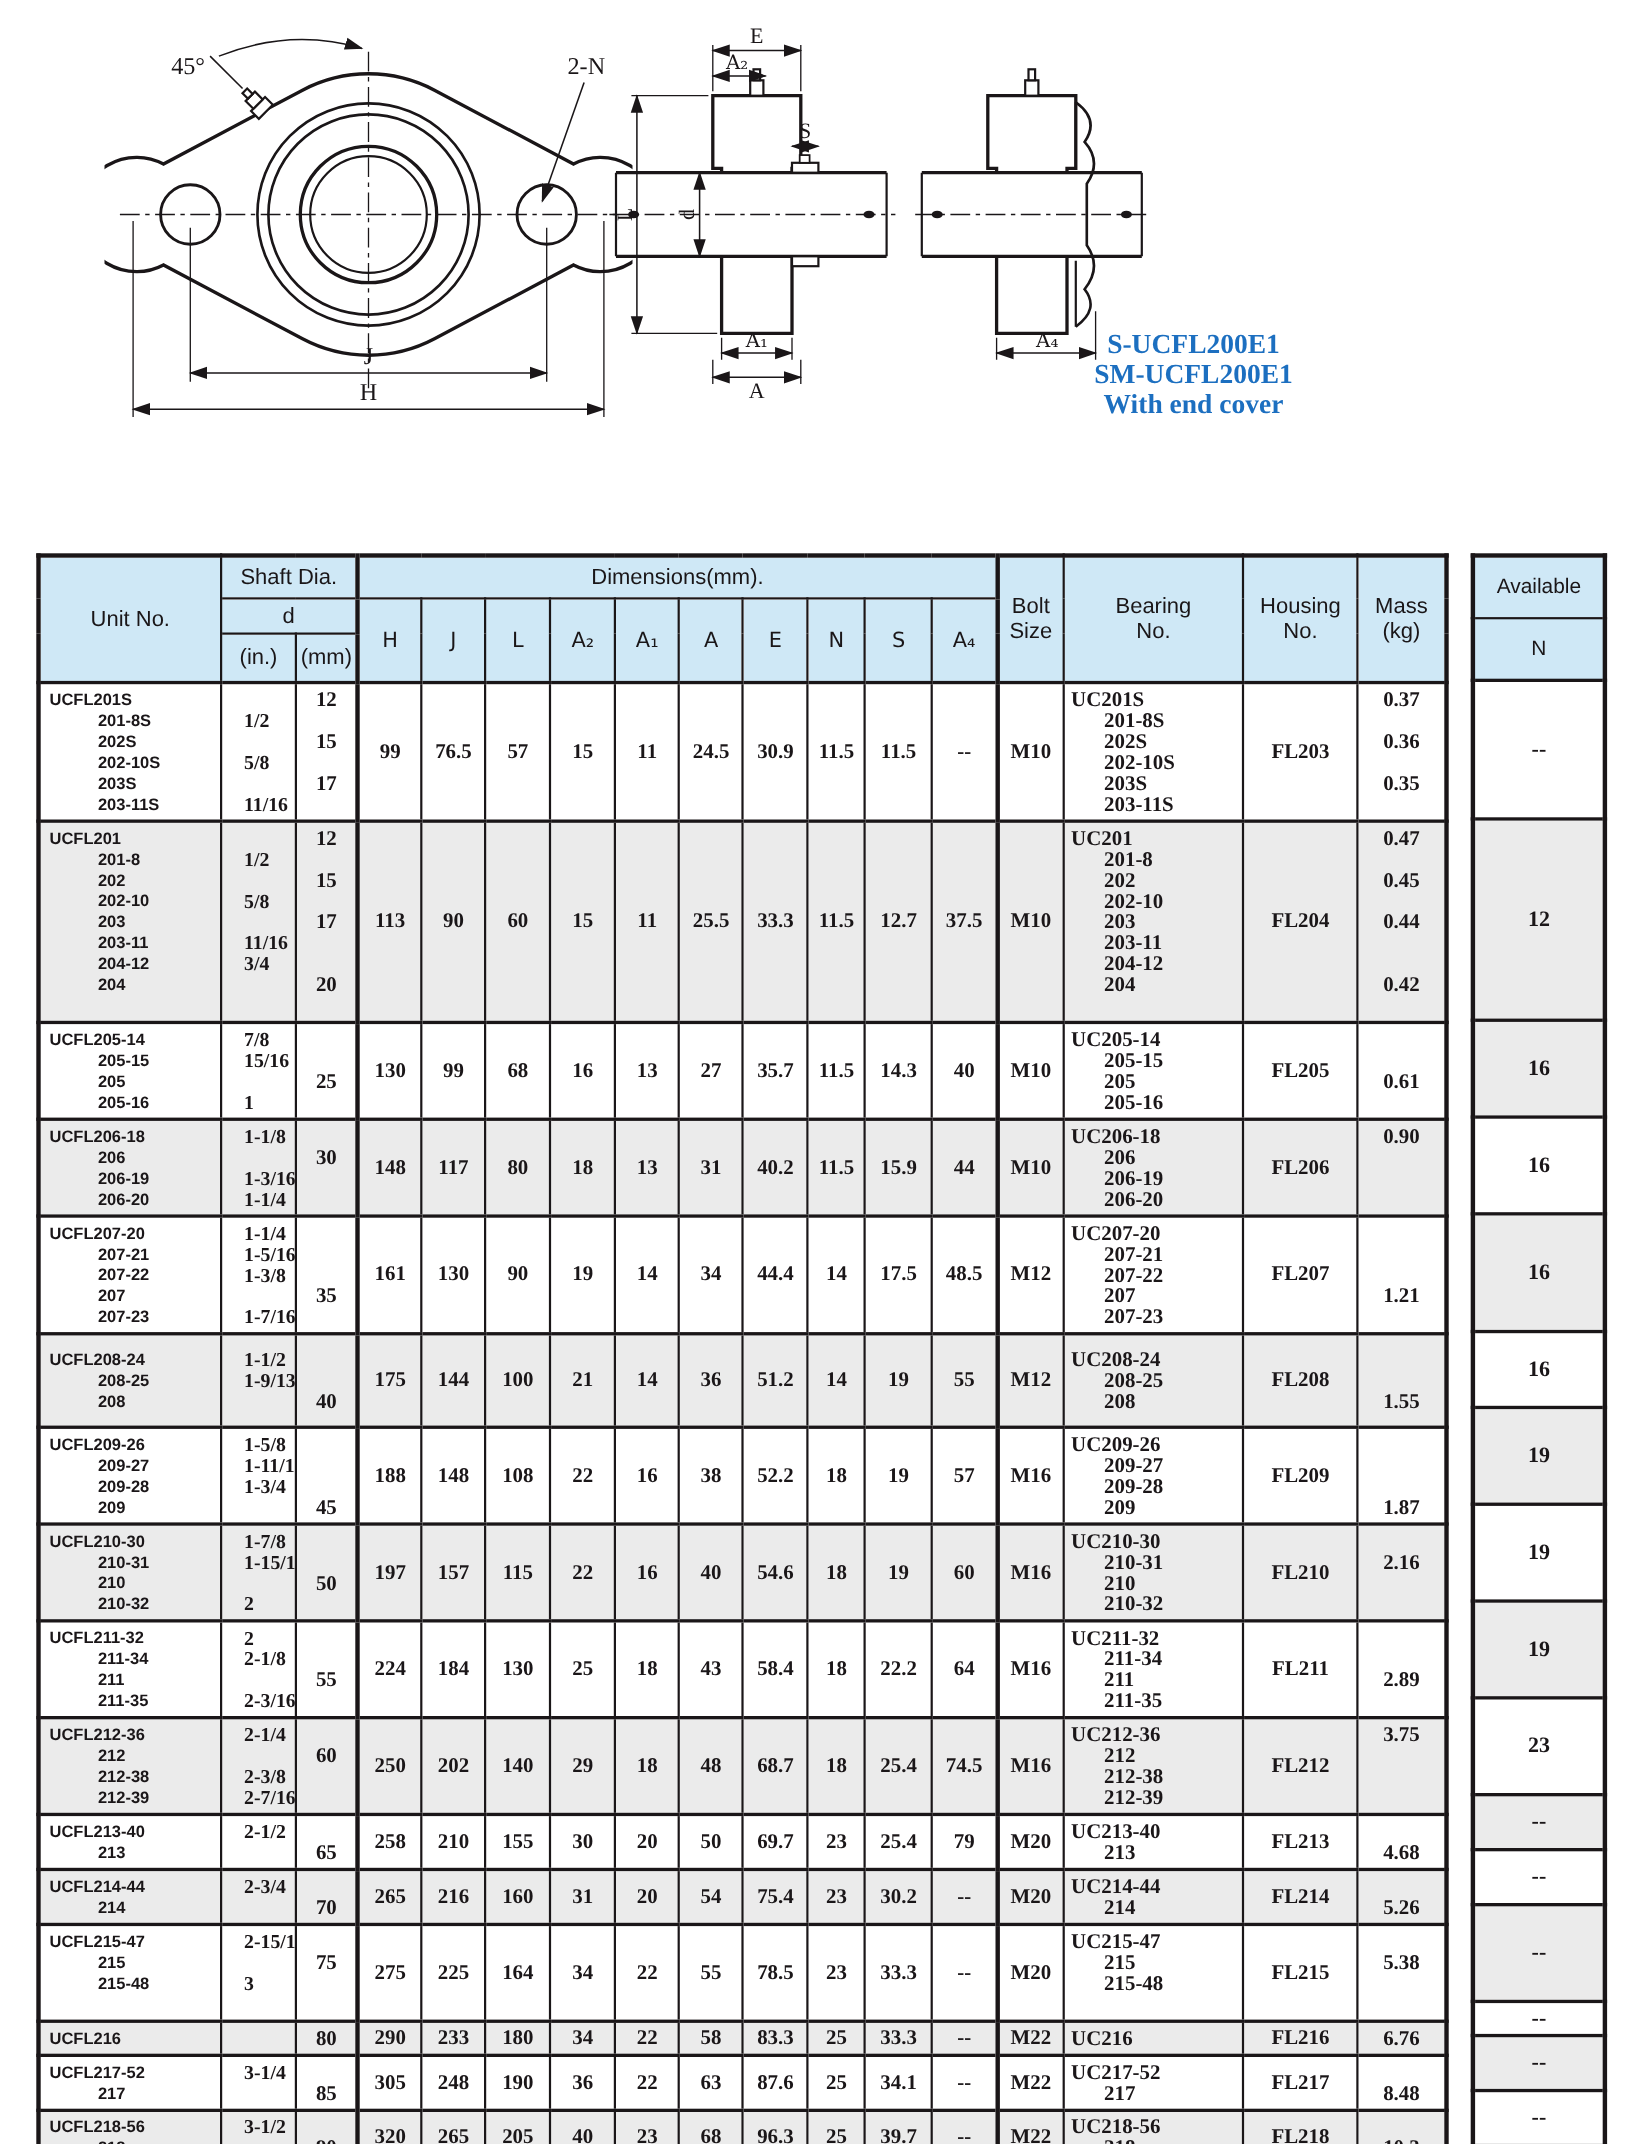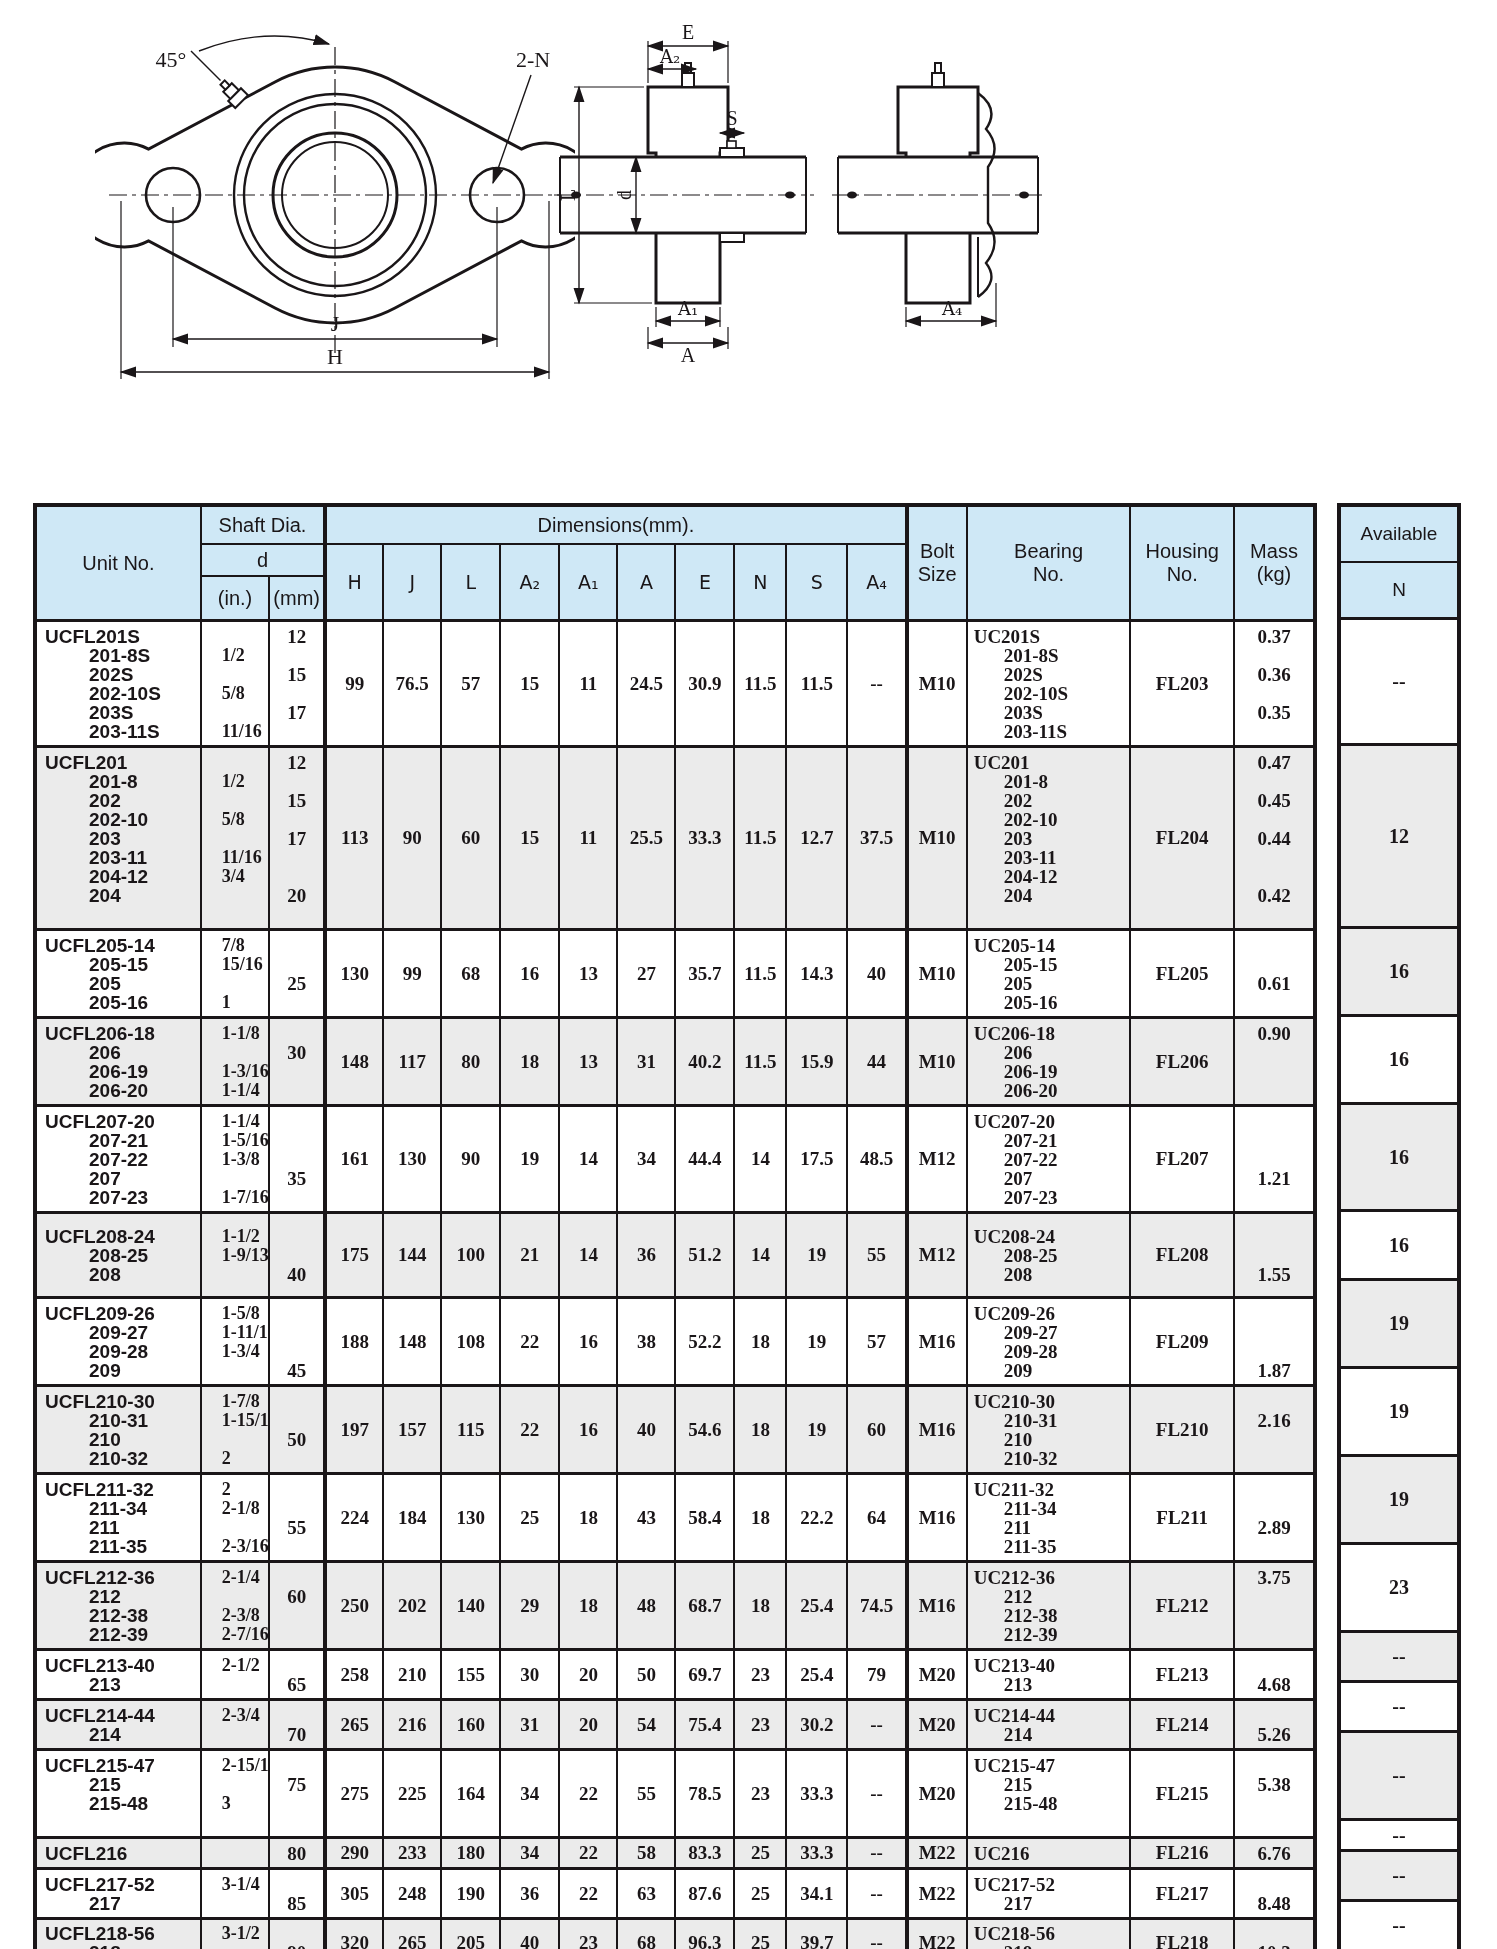--- a/index.html
+++ b/index.html
@@ -26,21 +26,21 @@
   th,td{border:2px solid var(--ink);padding:0;overflow:hidden;}
   th{background:var(--header-bg);font-weight:400;font-size:20px;}
   .hr1 th{height:36px;} .hr2 th{height:30px;} .hr3 th{height:42px;}
   .dimletter{font-family:"DejaVu Sans","Liberation Sans",sans-serif;font-size:19px;}
   .sep-r{border-right-width:4px;}
   tbody td{border-top-width:3px;vertical-align:middle;}
   tbody tr.shade td{background:var(--row-alt);}
   .num-cell{font-family:"Liberation Serif",serif;font-weight:700;font-size:19px;text-align:center;}
   .lines-cell{vertical-align:middle;}
   .lines-cell .ln{height:19px;line-height:19px;white-space:nowrap;}
-  .c-unit .ln{font-family:"Liberation Sans",sans-serif;font-weight:700;font-size:19px;padding-left:52px;}
+  .c-unit .ln{font-family:"Liberation Sans",sans-serif;font-weight:700;font-size:15px;padding-left:52px;}
   .c-unit .ln.first{padding-left:8px;}
   .c-bearing .ln{font-family:"Liberation Serif",serif;font-weight:700;font-size:19px;padding-left:36px;}
   .c-bearing .ln.first{padding-left:6px;}
   .c-in .ln{font-family:"Liberation Serif",serif;font-weight:700;font-size:18px;padding-left:20px;}
   .c-mm .ln,.c-mass .ln{font-family:"Liberation Serif",serif;font-weight:700;font-size:19px;text-align:center;}
   .avail-table td{font-family:"Liberation Serif",serif;font-weight:700;font-size:20px;text-align:center;}
   .avail-table .hrA th{height:54px;font-size:19px;}
 </style>
 </head>
 <body>
@@ -169,20 +169,25 @@
       <line x1="150" y1="68" x2="150" y2="128" stroke="#1a1618" stroke-width="2"></line>
       <line x1="150" y1="212" x2="150" y2="272" stroke="#1a1618" stroke-width="2"></line>
 
       <line x1="78" y1="282" x2="78" y2="302" stroke="#1a1618" stroke-width="1.2"></line>
       <line x1="168" y1="258" x2="168" y2="302" stroke="#1a1618" stroke-width="1.2"></line>
       <line x1="78" y1="296" x2="168" y2="296" stroke="#1a1618" stroke-width="1.4" marker-start="url(#arr)" marker-end="url(#arr)"></line>
       <text x="124" y="290" font-family="DejaVu Serif,DejaVu Sans,serif" font-size="18" text-anchor="middle">A₄</text>
     </svg>
   </div>
 
+  <div class="cap cap-cover" style="left:960px;top:300px;width:250px;">
+    <div>S-UCFL200E1</div>
+    <div>SM-UCFL200E1</div>
+    <div>With end cover</div>
+  </div>
 
   <table class="main-table">
     <colgroup>
       <col style="width:160px">
         <col style="width:66px">
         <col style="width:54px">
       <col style="width:56px">
         <col style="width:56px">
         <col style="width:57px">
       <col style="width:57px">

